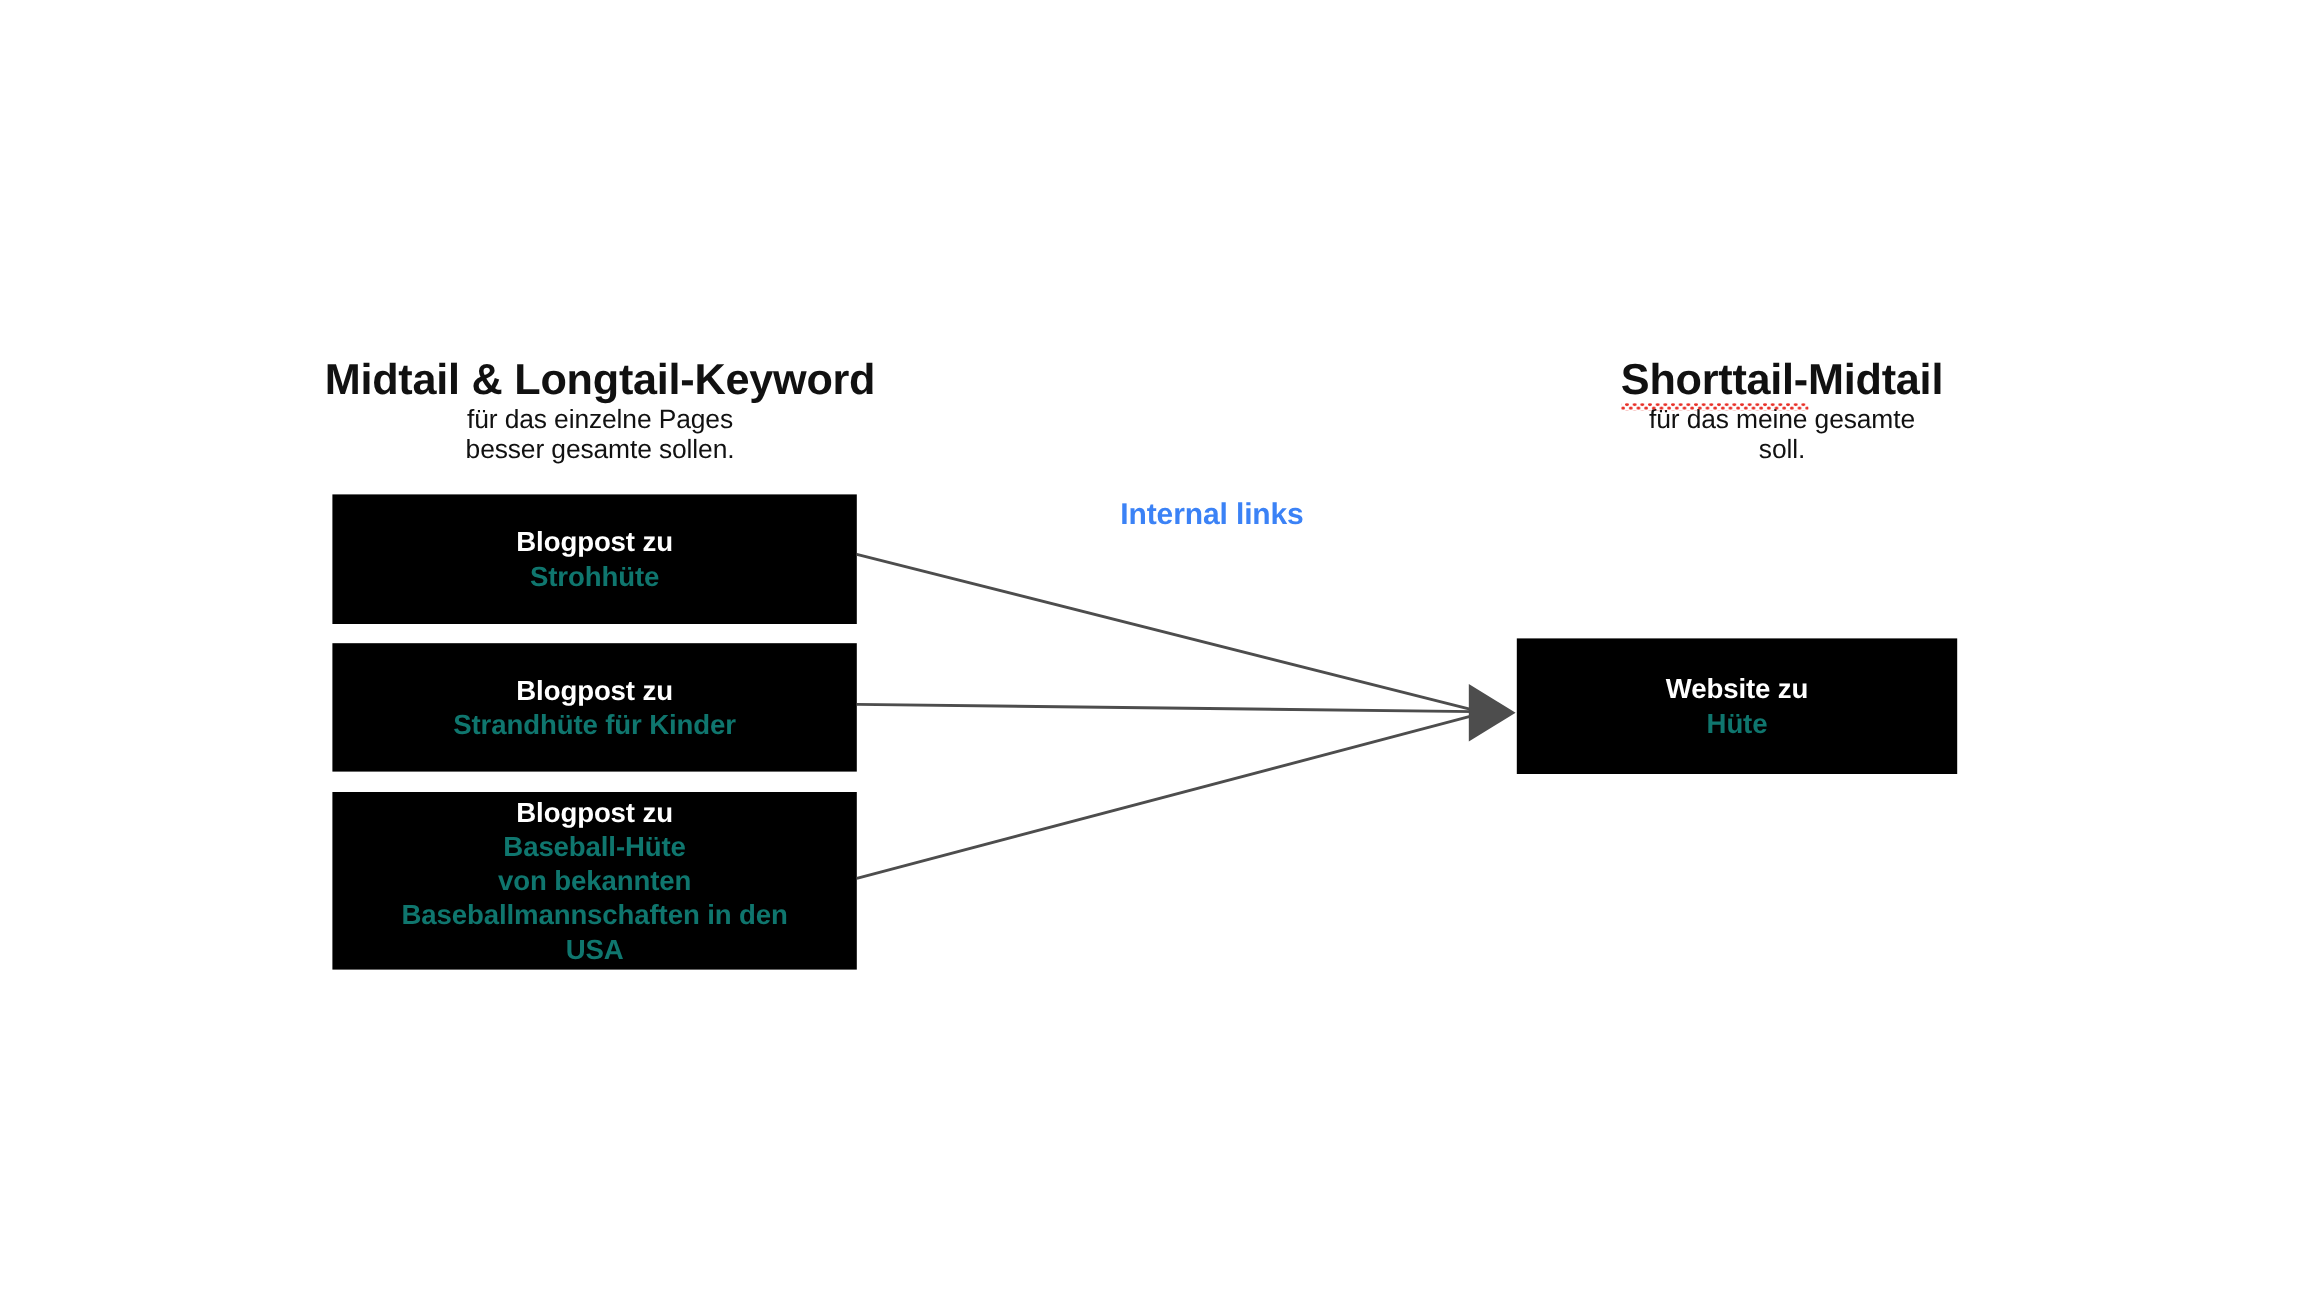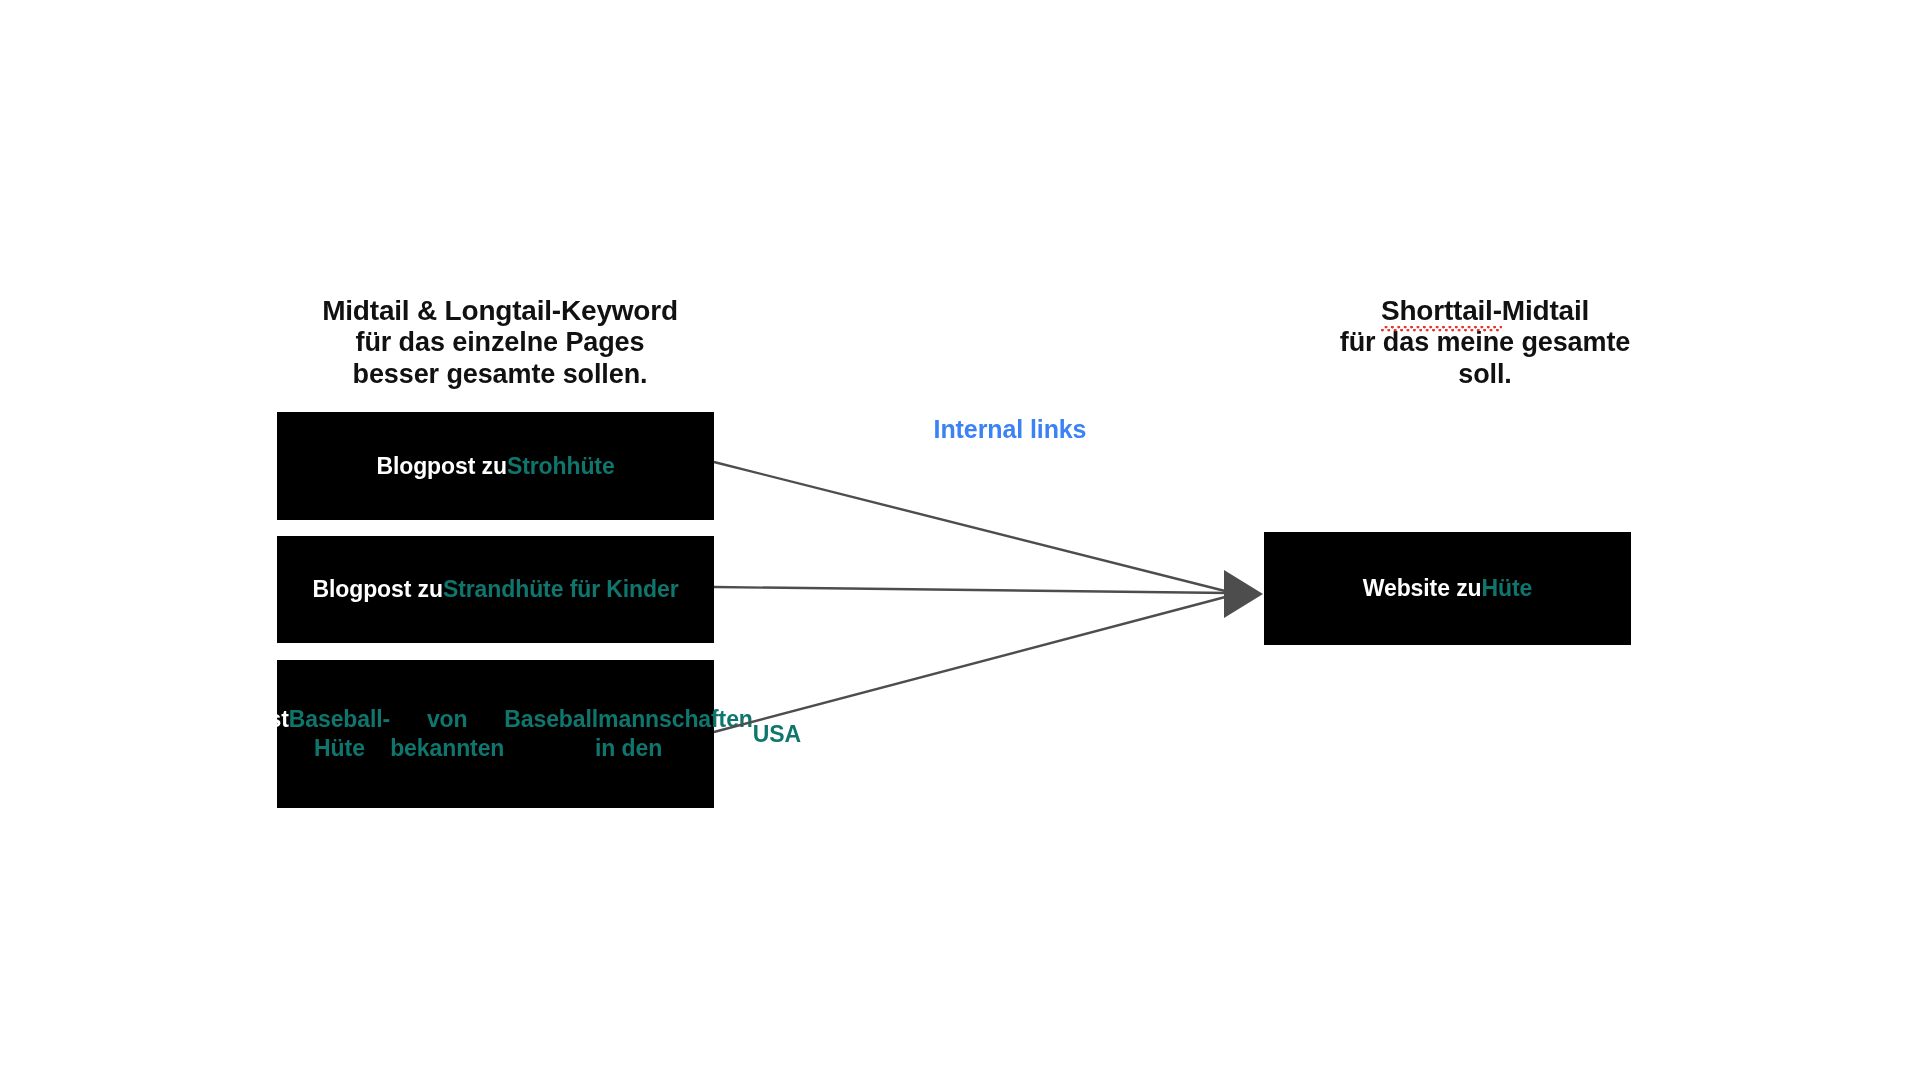--- a/index.html
+++ b/index.html
@@ -24,28 +24,28 @@
   
   .heading {
     position: absolute;
     text-align: center;
     color: #111111;
     line-height: 1.16;
   }
   .heading .hd-strong {
     display: block;
     font-weight: 700;
-    font-size: 28px;
+    font-size: 36px;
     letter-spacing: -0.2px;
     position: relative;
   }
   .heading .hd-line {
     display: block;
-    font-weight: 700;
-    font-size: 27px;
+    font-weight: 400;
+    font-size: 22px;
     letter-spacing: -0.1px;
   }
 
   #heading-left {
     left: 200px;
     top: 295px;
     width: 600px;
   }
   #heading-right {
     left: 1245px;
@@ -70,21 +70,21 @@
       radial-gradient(circle at 4.8px 1.1px, #e8322a 1.25px, transparent 1.6px);
     background-size: 6.4px 6px;
     background-repeat: repeat-x;
   }
 
   
   .node-box {
     position: absolute;
     background: #000000;
     display: flex;
-    flex-direction: row;
+    flex-direction: column;
     align-items: center;
     justify-content: center;
     text-align: center;
     box-sizing: border-box;
     padding: 4px 10px;
   }
   .node-box .line-white {
     color: #ffffff;
     font-weight: 700;
     font-size: 23px;

